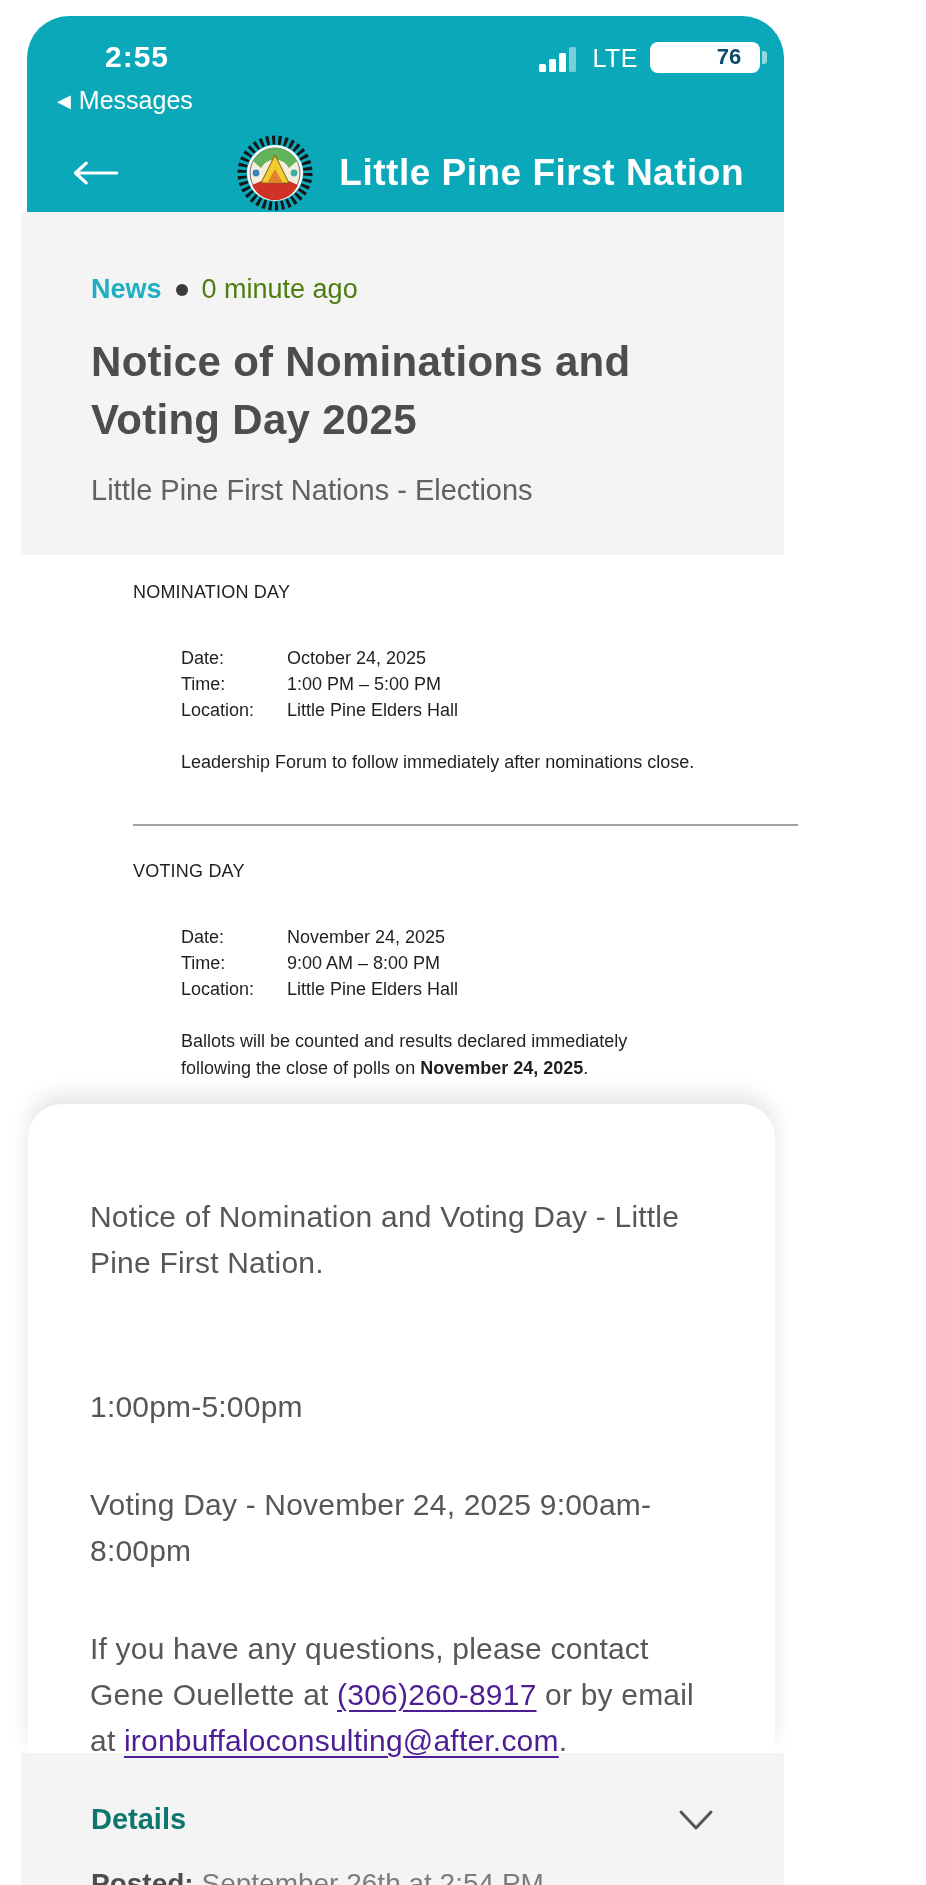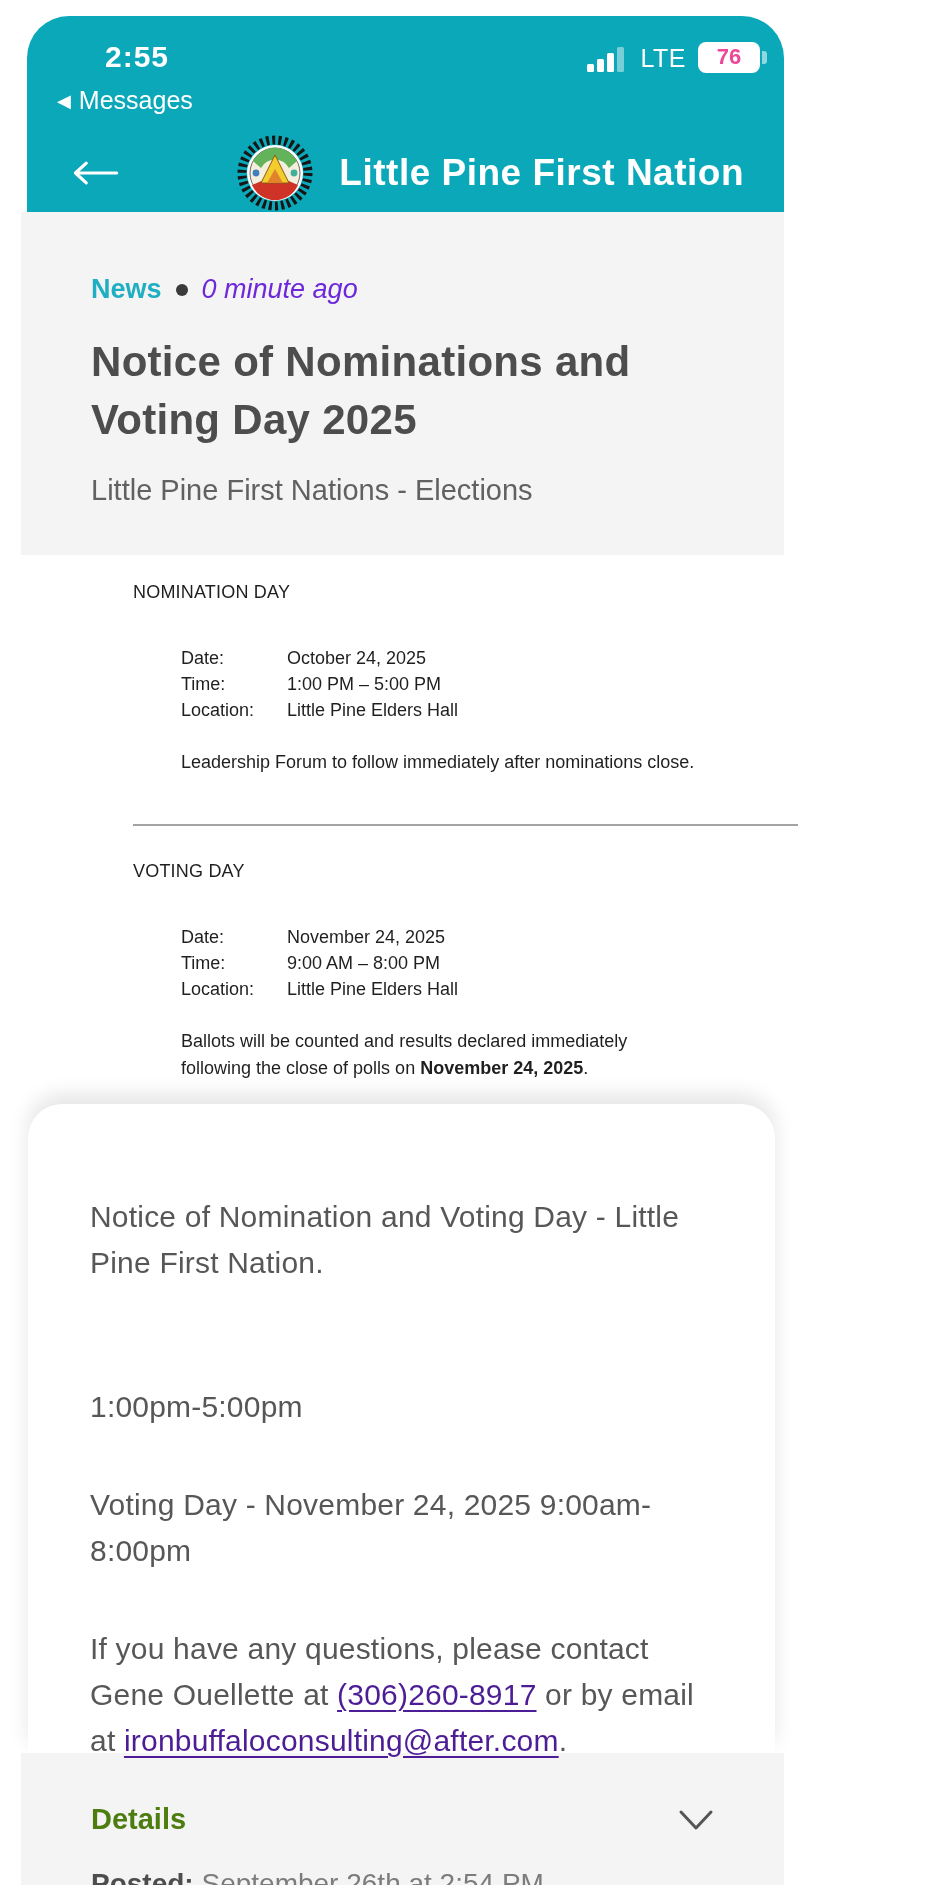--- a/index.html
+++ b/index.html
@@ -13,41 +13,41 @@
     height:196px;
     background:#0AA8B8;
     border-radius:42px 42px 0 0;
     color:#ffffff;
   }
   .status-row{display:flex;justify-content:space-between;align-items:center;padding:24px 24px 0 78px;}
   .time{font-size:30px;font-weight:700;letter-spacing:1px;}
   .status-right{display:flex;align-items:flex-end;gap:12px;}
   .lte{font-size:25px;font-weight:500;letter-spacing:0.5px;}
   .battery{position:relative;width:62px;height:31px;background:#ffffff;border-radius:8px;
-    display:flex;align-items:center;justify-content:center;font-size:22px;font-weight:700;color:#ec4899;}
+    display:flex;align-items:center;justify-content:center;font-size:22px;font-weight:700;color:#0c4a6e;padding-left:48px;}
   .battery .nub{position:absolute;right:-7px;top:9px;width:5px;height:13px;background:rgba(255,255,255,0.55);border-radius:0 3px 3px 0;}
   .messages-row{display:flex;align-items:center;gap:8px;padding:12px 0 0 30px;font-size:25px;font-weight:500;}
   .back-tri{font-size:18px;line-height:1;}
   .nav-row{display:flex;align-items:center;padding:20px 40px 0 44px;}
   .back-arrow-svg{display:block;}
   .logo{margin-left:118px;width:76px;height:76px;flex:0 0 auto;}
   .app-title{margin-left:26px;font-size:37px;font-weight:700;letter-spacing:0.5px;white-space:nowrap;}
 
   
   .news-head{
     box-sizing:border-box;
     margin:0 14px 0 21px;
     height:343px;
     background:#F4F4F4;
     padding:62px 70px 0 70px;
   }
   .meta{display:flex;align-items:center;gap:14px;font-size:27px;}
   .category{color:#20AEC2;font-weight:700;}
   .dot{width:12px;height:12px;border-radius:50%;background:#3a3a3a;}
-  .ago{color:#6d28d9;font-style:italic;}
+  .ago{color:#4d7c0f;}
   .news-title{margin:28px 0 0 0;font-size:42px;line-height:58px;color:#4D4D4D;font-weight:700;letter-spacing:0.3px;max-width:720px;}
   .news-subtitle{margin-top:25px;font-size:29px;color:#616161;}
 
   
   .doc{
     box-sizing:border-box;
     height:549px;
     background:#ffffff;
     padding:26px 100px 0 133px;
     color:#1F1F1F;
@@ -79,21 +79,21 @@
 
   
   .details{
     box-sizing:border-box;
     margin:0 14px 0 21px;
     height:133px;
     background:#F4F4F4;
     padding:50px 70px 0 70px;
   }
   .details-row{display:flex;align-items:center;justify-content:space-between;cursor:pointer;}
-  .details-title{font-size:29px;font-weight:700;color:#4d7c0f;}
+  .details-title{font-size:29px;font-weight:700;color:#0f766e;}
   .posted-row{margin-top:32px;font-size:28px;color:#7C7C7C;}
   .posted-label{font-weight:700;color:#4D4D4D;}
 </style>
 </head>
 <body>
 
 <div class="screen">
 
   <header class="appbar">
     <div class="status-row">

